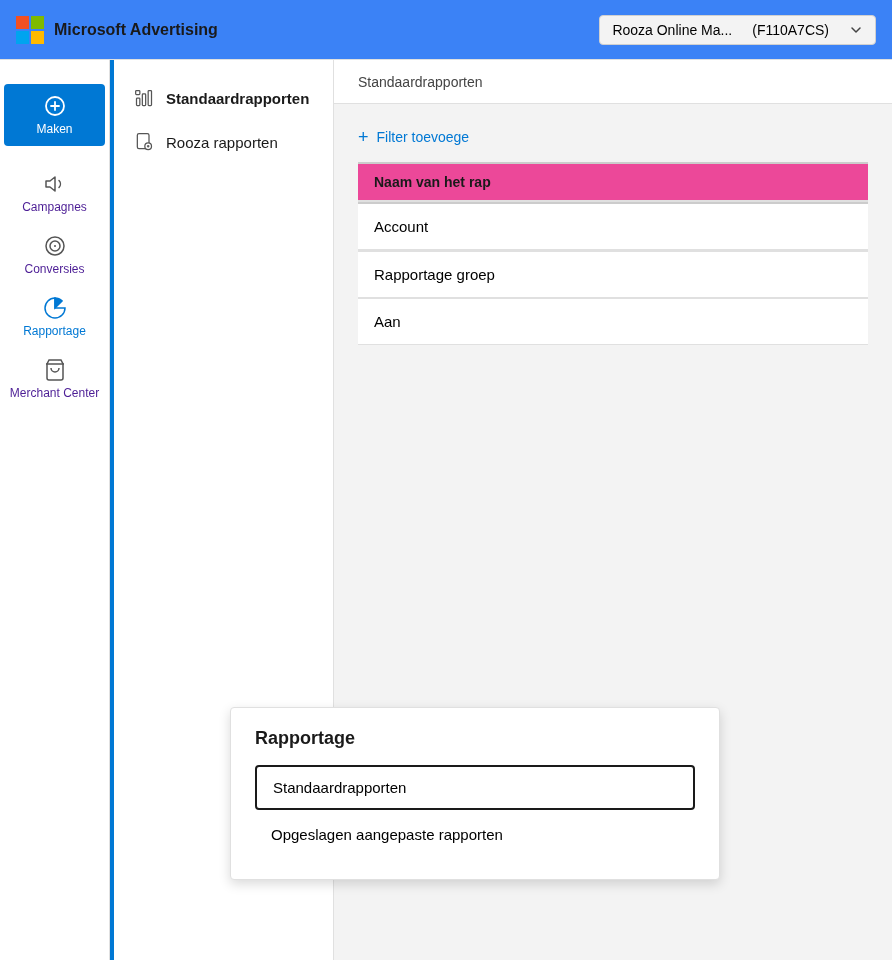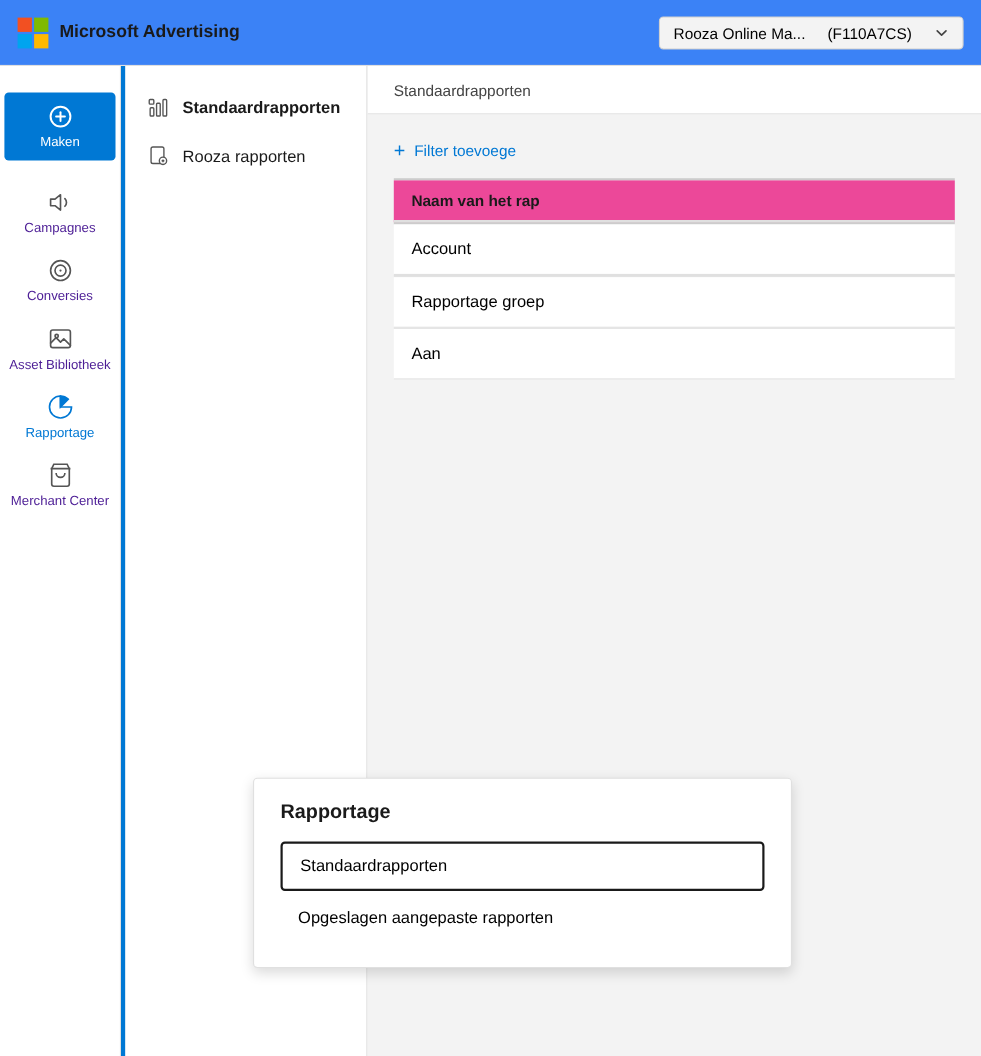--- a/index.html
+++ b/index.html
@@ -256,28 +256,20 @@
 
     <div class="sidebar-item">
       <svg viewBox="0 0 24 24" xmlns="http://www.w3.org/2000/svg">
         <circle cx="12" cy="12" r="9"></circle>
         <circle cx="12" cy="12" r="5"></circle>
         <circle cx="12" cy="12" r="1" fill="#555" stroke="none"></circle>
       </svg>
       <span>Conversies</span>
     </div>
 
-    <div class="sidebar-item">
-      <svg viewBox="0 0 24 24" xmlns="http://www.w3.org/2000/svg">
-        <rect x="3" y="4" width="18" height="16" rx="2"></rect>
-        <circle cx="8.5" cy="9.5" r="1.5"></circle>
-        <path d="M3 16l5-5 4 4 3-3 6 6" stroke-linecap="round" stroke-linejoin="round"></path>
-      </svg>
-      <span style="text-align:center; line-height:1.2">Asset Bibliotheek</span>
-    </div>
 
 
     <div class="sidebar-item" style="color:#0078d4">
       <svg viewBox="0 0 24 24" xmlns="http://www.w3.org/2000/svg" style="stroke:#0078d4">
         <path d="M12 2a10 10 0 1 0 10 10H12V2z"></path>
         <path d="M12 2c2.7 0 5.2 1.1 7 2.9L12 12V2z" fill="#0078d4" stroke="#0078d4"></path>
       </svg>
       <span>Rapportage</span>
     </div>
 

